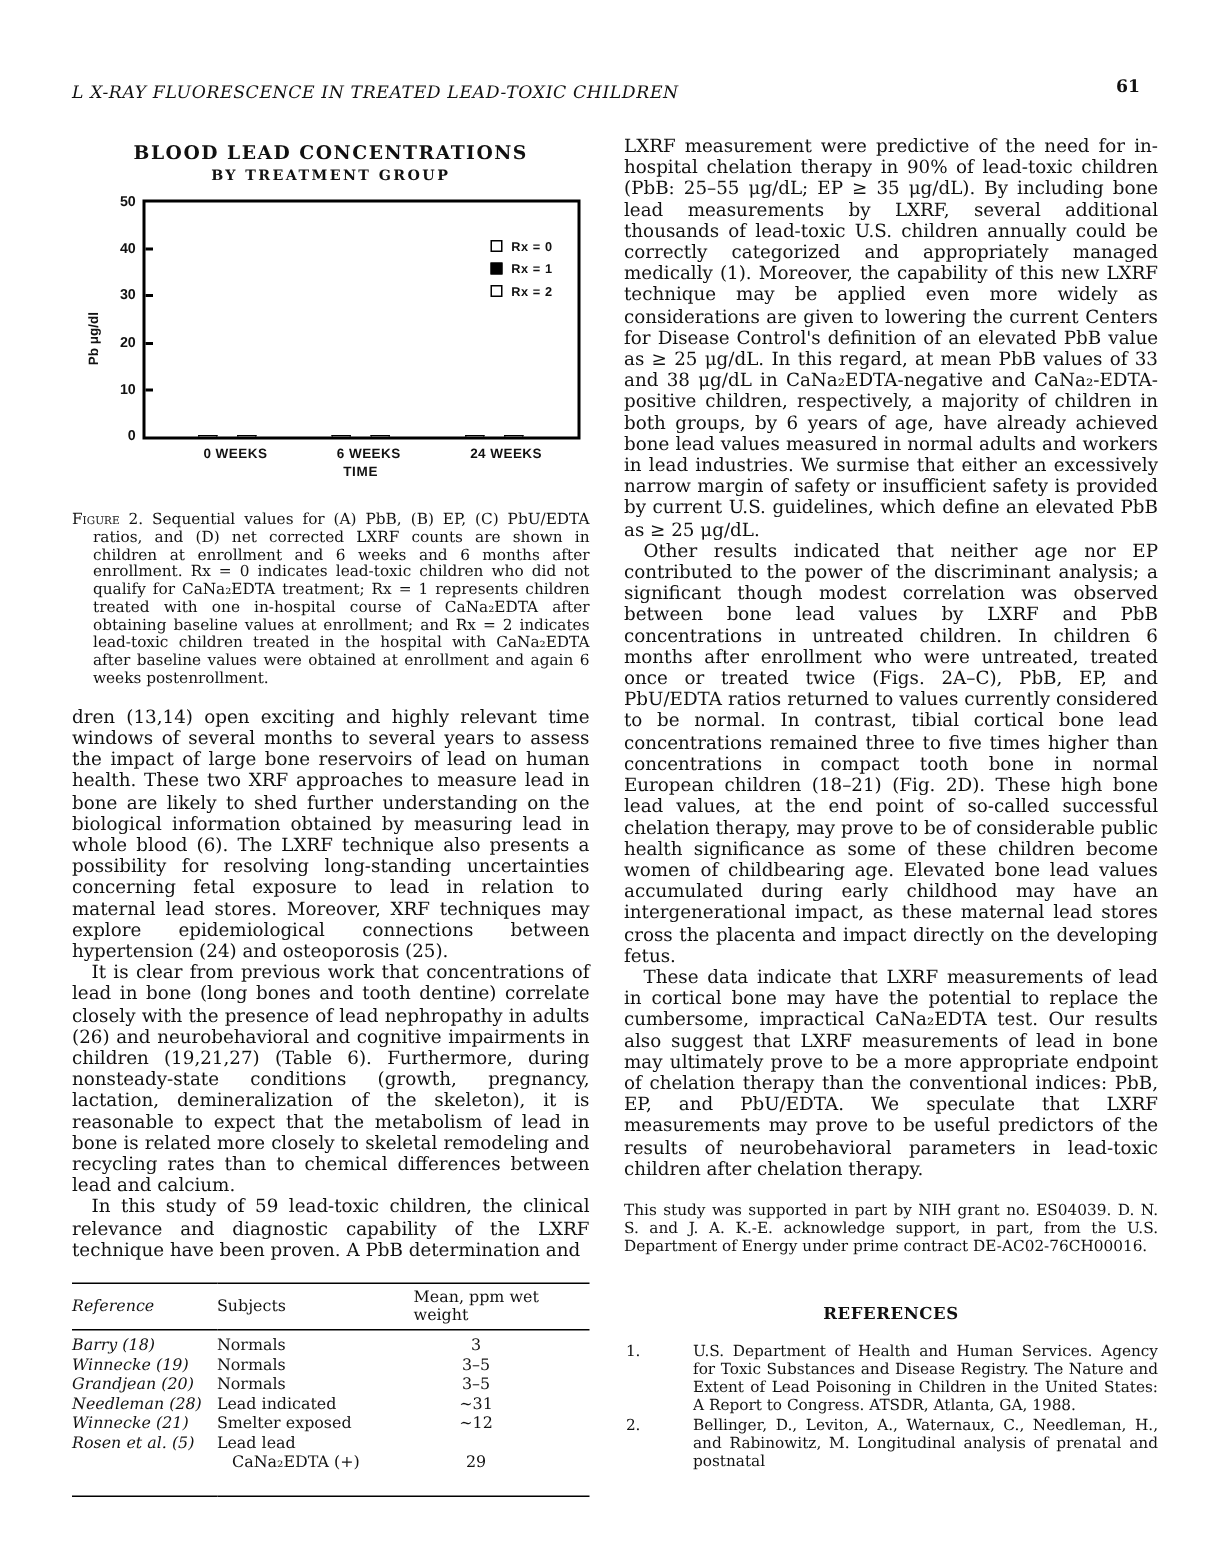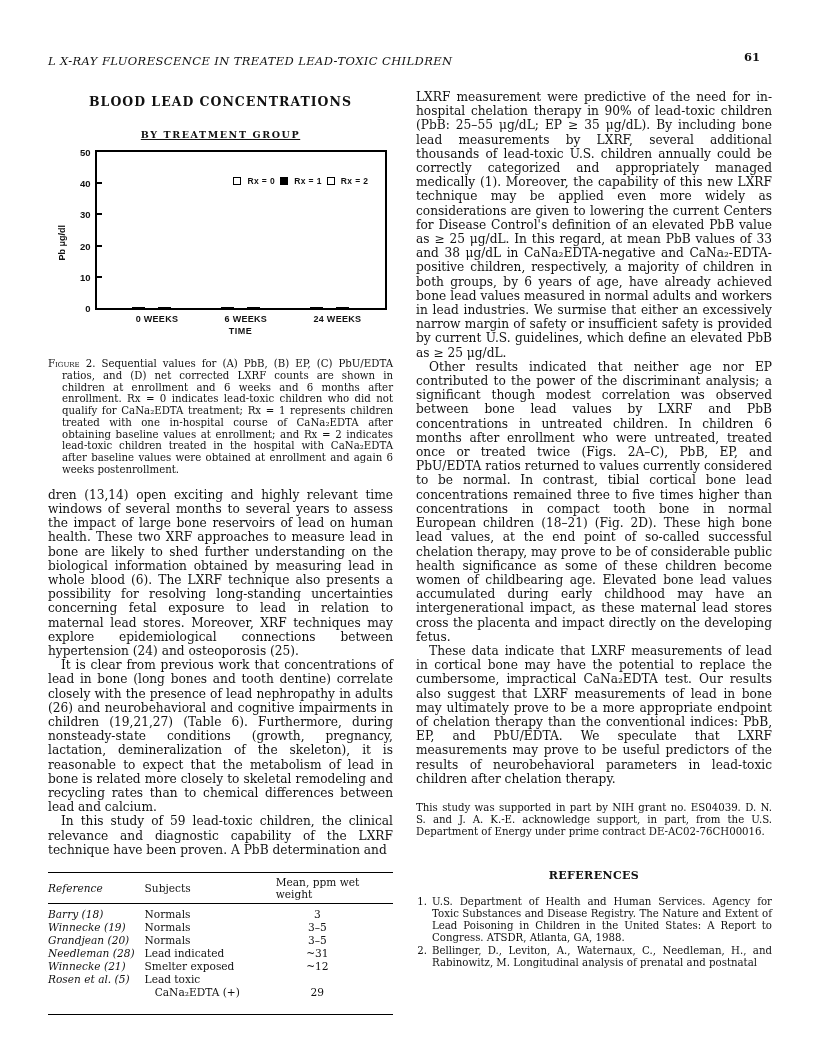--- a/index.html
+++ b/index.html
@@ -15,38 +15,38 @@
 
   .columns { display:flex; gap:23px; margin-top:24px; }
   .col-left  { width:345px; flex:none; }
   .col-right { width:356px; flex:none; }
 
   
   .chart { width:332px; margin:4px auto 0 auto; font-family:"Liberation Sans", sans-serif; }
   .chart-title { text-align:center; font-family:"DejaVu Serif", serif; font-weight:bold;
                  font-size:12.5px; letter-spacing:1px; }
   .chart-sub   { text-align:center; font-family:"DejaVu Serif", serif; font-weight:bold;
-                 font-size:9.5px; letter-spacing:1.6px; margin-top:20px;text-decoration:underline; }
+                 font-size:9.5px; letter-spacing:1.6px; margin-top:3px; }
   .plot-row { display:flex; margin-top:10px; }
   .y-title { width:14px; display:flex; align-items:center; justify-content:center; }
   .y-title span { writing-mode:vertical-rl; transform:rotate(180deg);
                   font-size:9px; font-weight:bold; white-space:nowrap; }
   .plot-outer { position:relative; margin-left:26px; flex:1; }
   .plot-area { position:relative; height:160px; border:2px solid #000; }
   .ytick-label { position:absolute; left:-26px; width:20px; text-align:right;
                  font-size:9.5px; font-weight:bold; transform:translateY(50%); }
   .ytick-mark { position:absolute; left:0; width:5px; height:2px; background:#000;
                 transform:translateY(50%); }
   .groups { position:absolute; left:0; right:0; top:0; bottom:0; display:flex;
             align-items:flex-end; justify-content:space-around; padding:0 10px; }
   .group { display:flex; align-items:flex-end; }
   .bar { width:13px; }
   .bar.open { background:#fff; border:1.6px solid #000; border-bottom:none; }
   .bar.filled { background:#000; }
-  .legend { position:absolute; top:24px; right:16px; display:flex; flex-direction:row; gap:5px; }
+  .legend { position:absolute; top:24px; right:16px; display:flex; flex-direction:column; gap:5px; }
   .legend-item { display:flex; align-items:center; gap:6px; }
   .legend-marker { width:8px; height:8px; border:1.7px solid #000; background:#fff; flex:none; }
   .legend-marker.filled { background:#000; }
   .legend-label { font-size:8.5px; font-weight:bold; letter-spacing:0.4px; }
   .xlabels { display:flex; justify-content:space-around; padding:0 10px; margin-top:4px; }
   .xlabel { font-size:9px; font-weight:bold; letter-spacing:0.3px;padding-left:16px; }
   .x-title { text-align:center; font-size:9px; font-weight:bold; margin-top:2px; letter-spacing:0.5px; }
 
   
   .figure-caption { margin-top:22px; font-size:10.2px; line-height:1.155; text-align:justify;
@@ -73,21 +73,21 @@
   th:nth-child(3), td:nth-child(3) { width:34%; }
   td:nth-child(3) { text-align:center; padding-right:34px; }
 
   
   .ack { margin-top:16px; font-size:10.2px; line-height:1.2; text-align:justify; }
   .refs-heading { text-align:center; font-weight:bold; font-size:11px; margin-top:30px;
                   letter-spacing:0.4px; }
   .refs { margin-top:14px; }
   .ref { display:flex; gap:5px; font-size:10.2px; line-height:1.2; }
   .ref-num { flex:none; width:11px; text-align:right; }
-  .ref-text { flex:1; text-align:justify; }
+  .ref-text { flex:1; text-align:justify;margin-left:30px; }
 </style>
 </head>
 <body>
 
 <div class="page">
 
   <div class="running-head">
     <span class="rh-title">L X-RAY FLUORESCENCE IN TREATED LEAD-TOXIC CHILDREN</span>
     <span class="rh-page">61</span>
   </div>
@@ -195,21 +195,21 @@
                 <td>Lead indicated</td>
                 <td>~31</td>
               </tr>
               <tr>
                 <td>Winnecke (21)</td>
                 <td>Smelter exposed</td>
                 <td>~12</td>
               </tr>
               <tr>
                 <td>Rosen et al. (5)</td>
-                <td>Lead toxic</td>
+                <td>Lead lead</td>
                 <td></td>
               </tr>
               <tr>
                 <td></td>
                 <td>&nbsp;&nbsp;&nbsp;CaNa₂EDTA (+)</td>
                 <td>29</td>
               </tr>
             </tbody>
           </table>
       </div>

